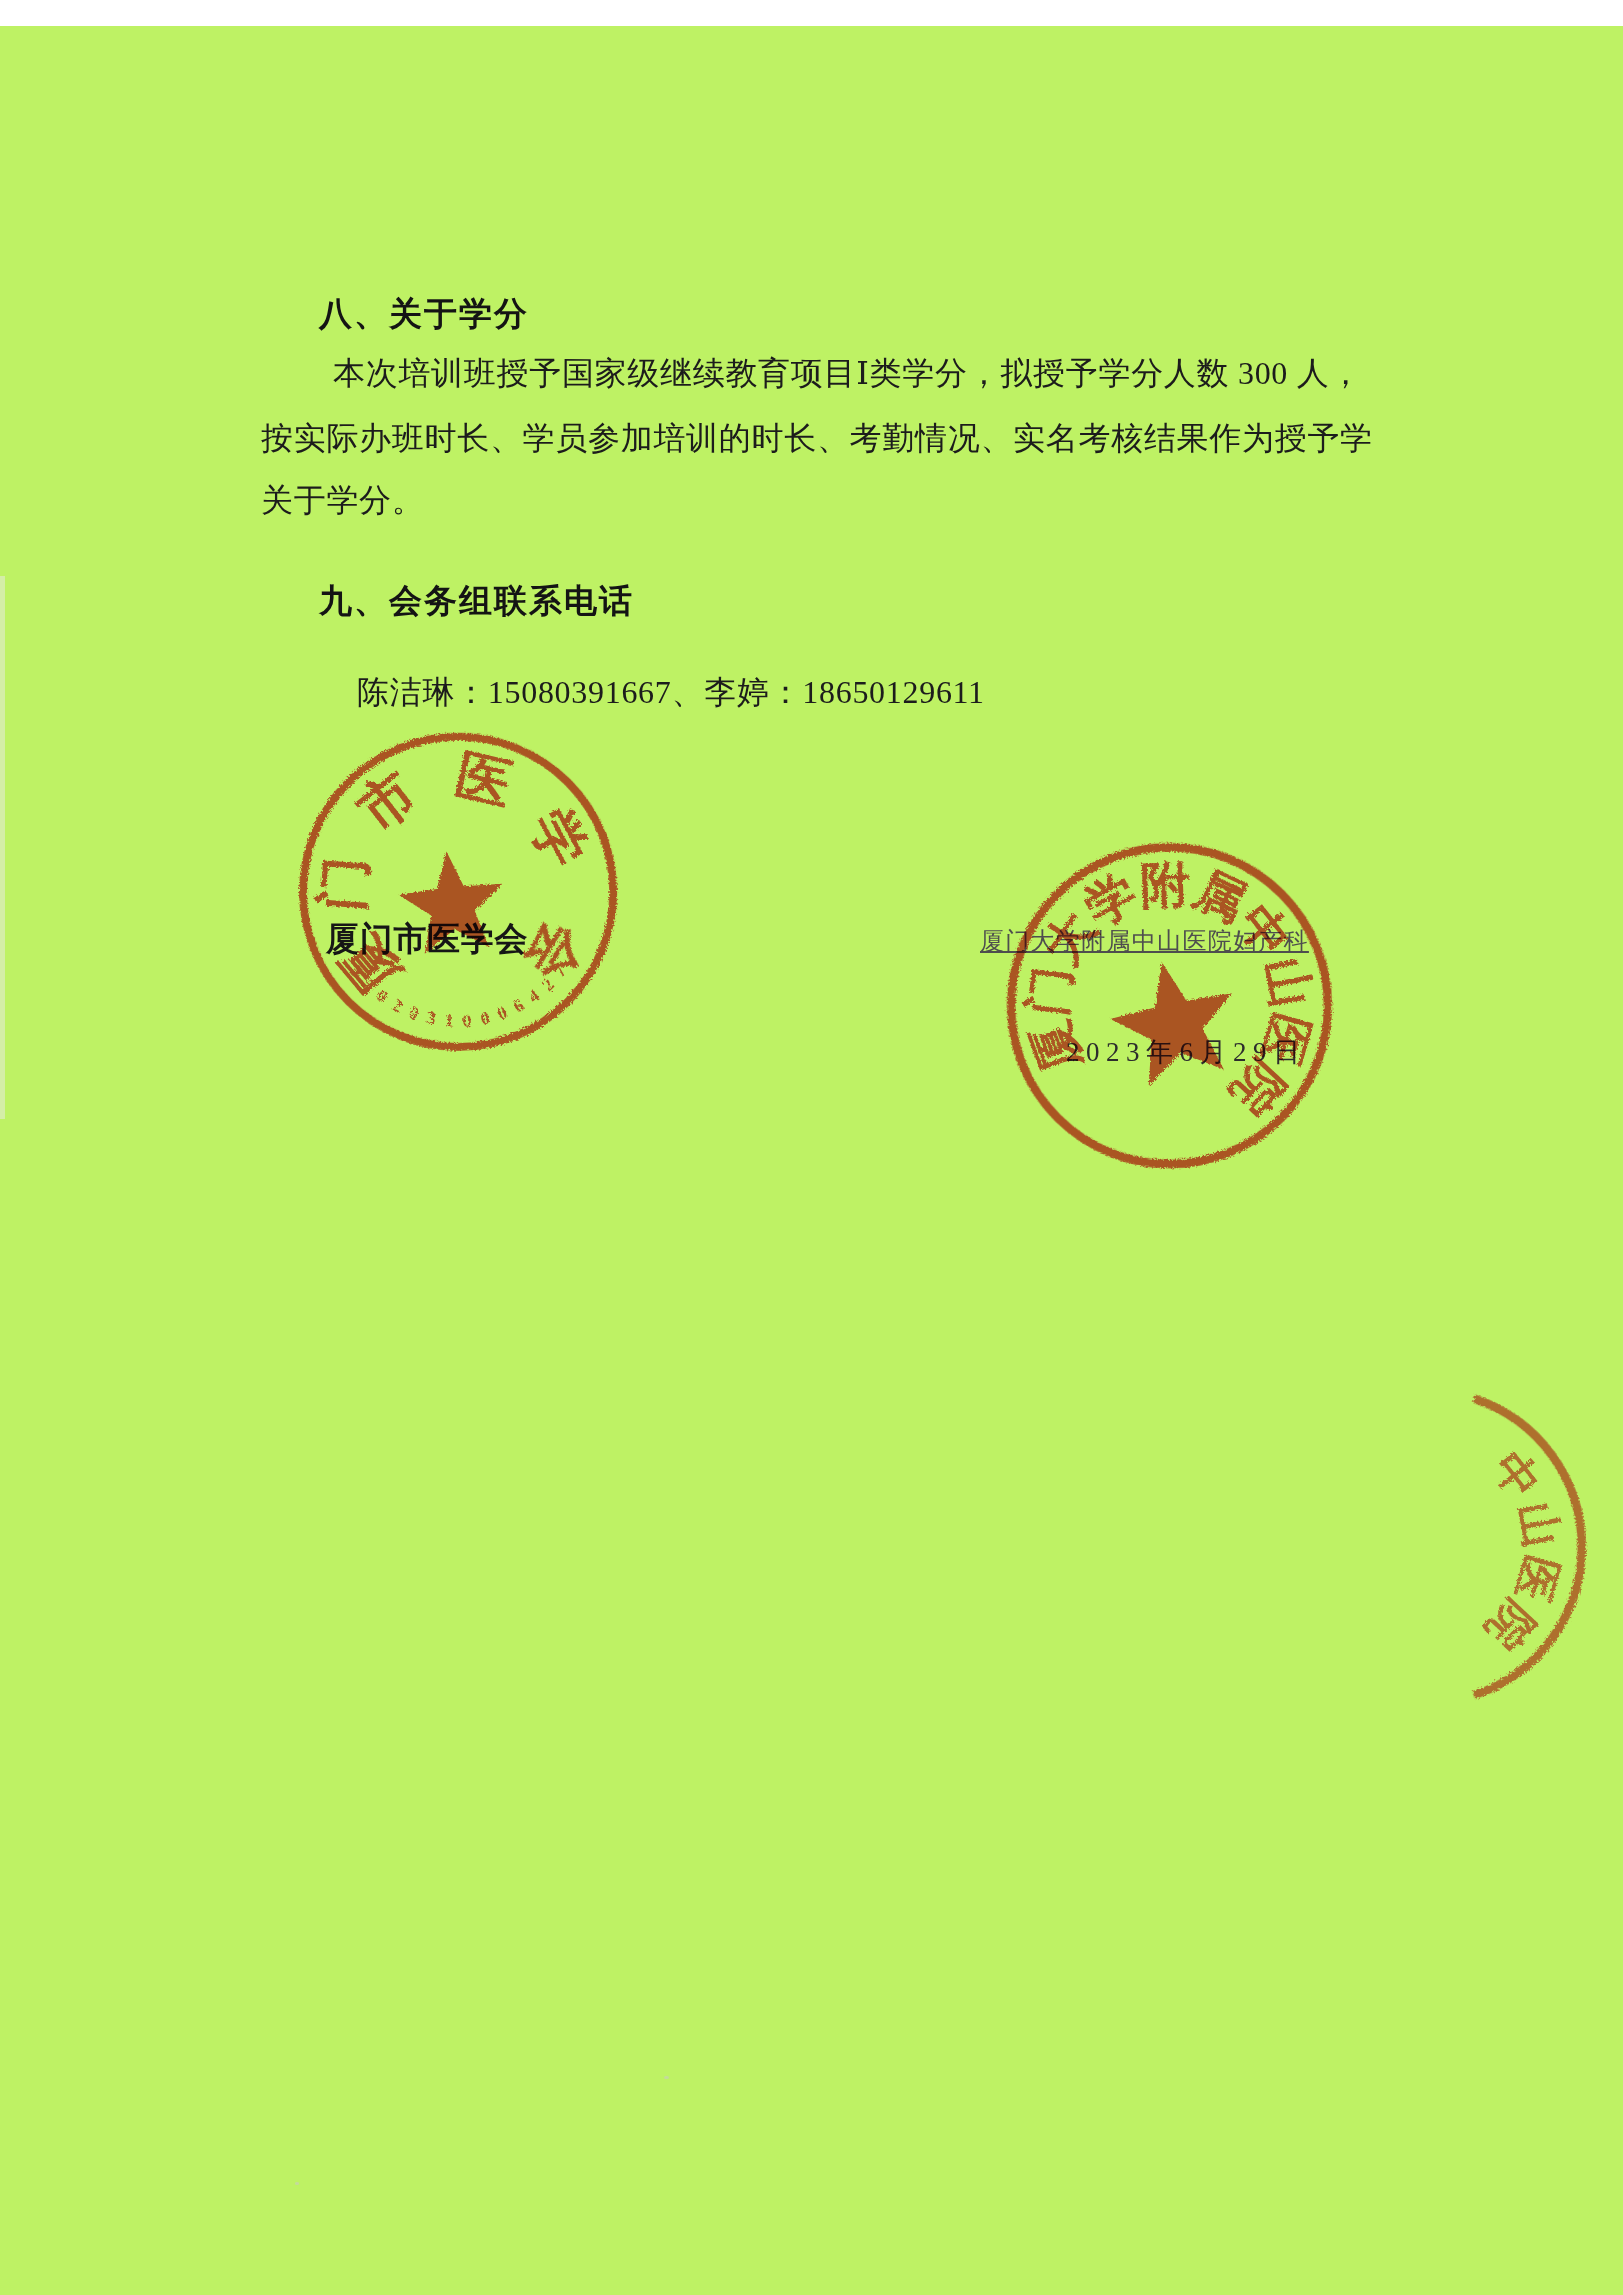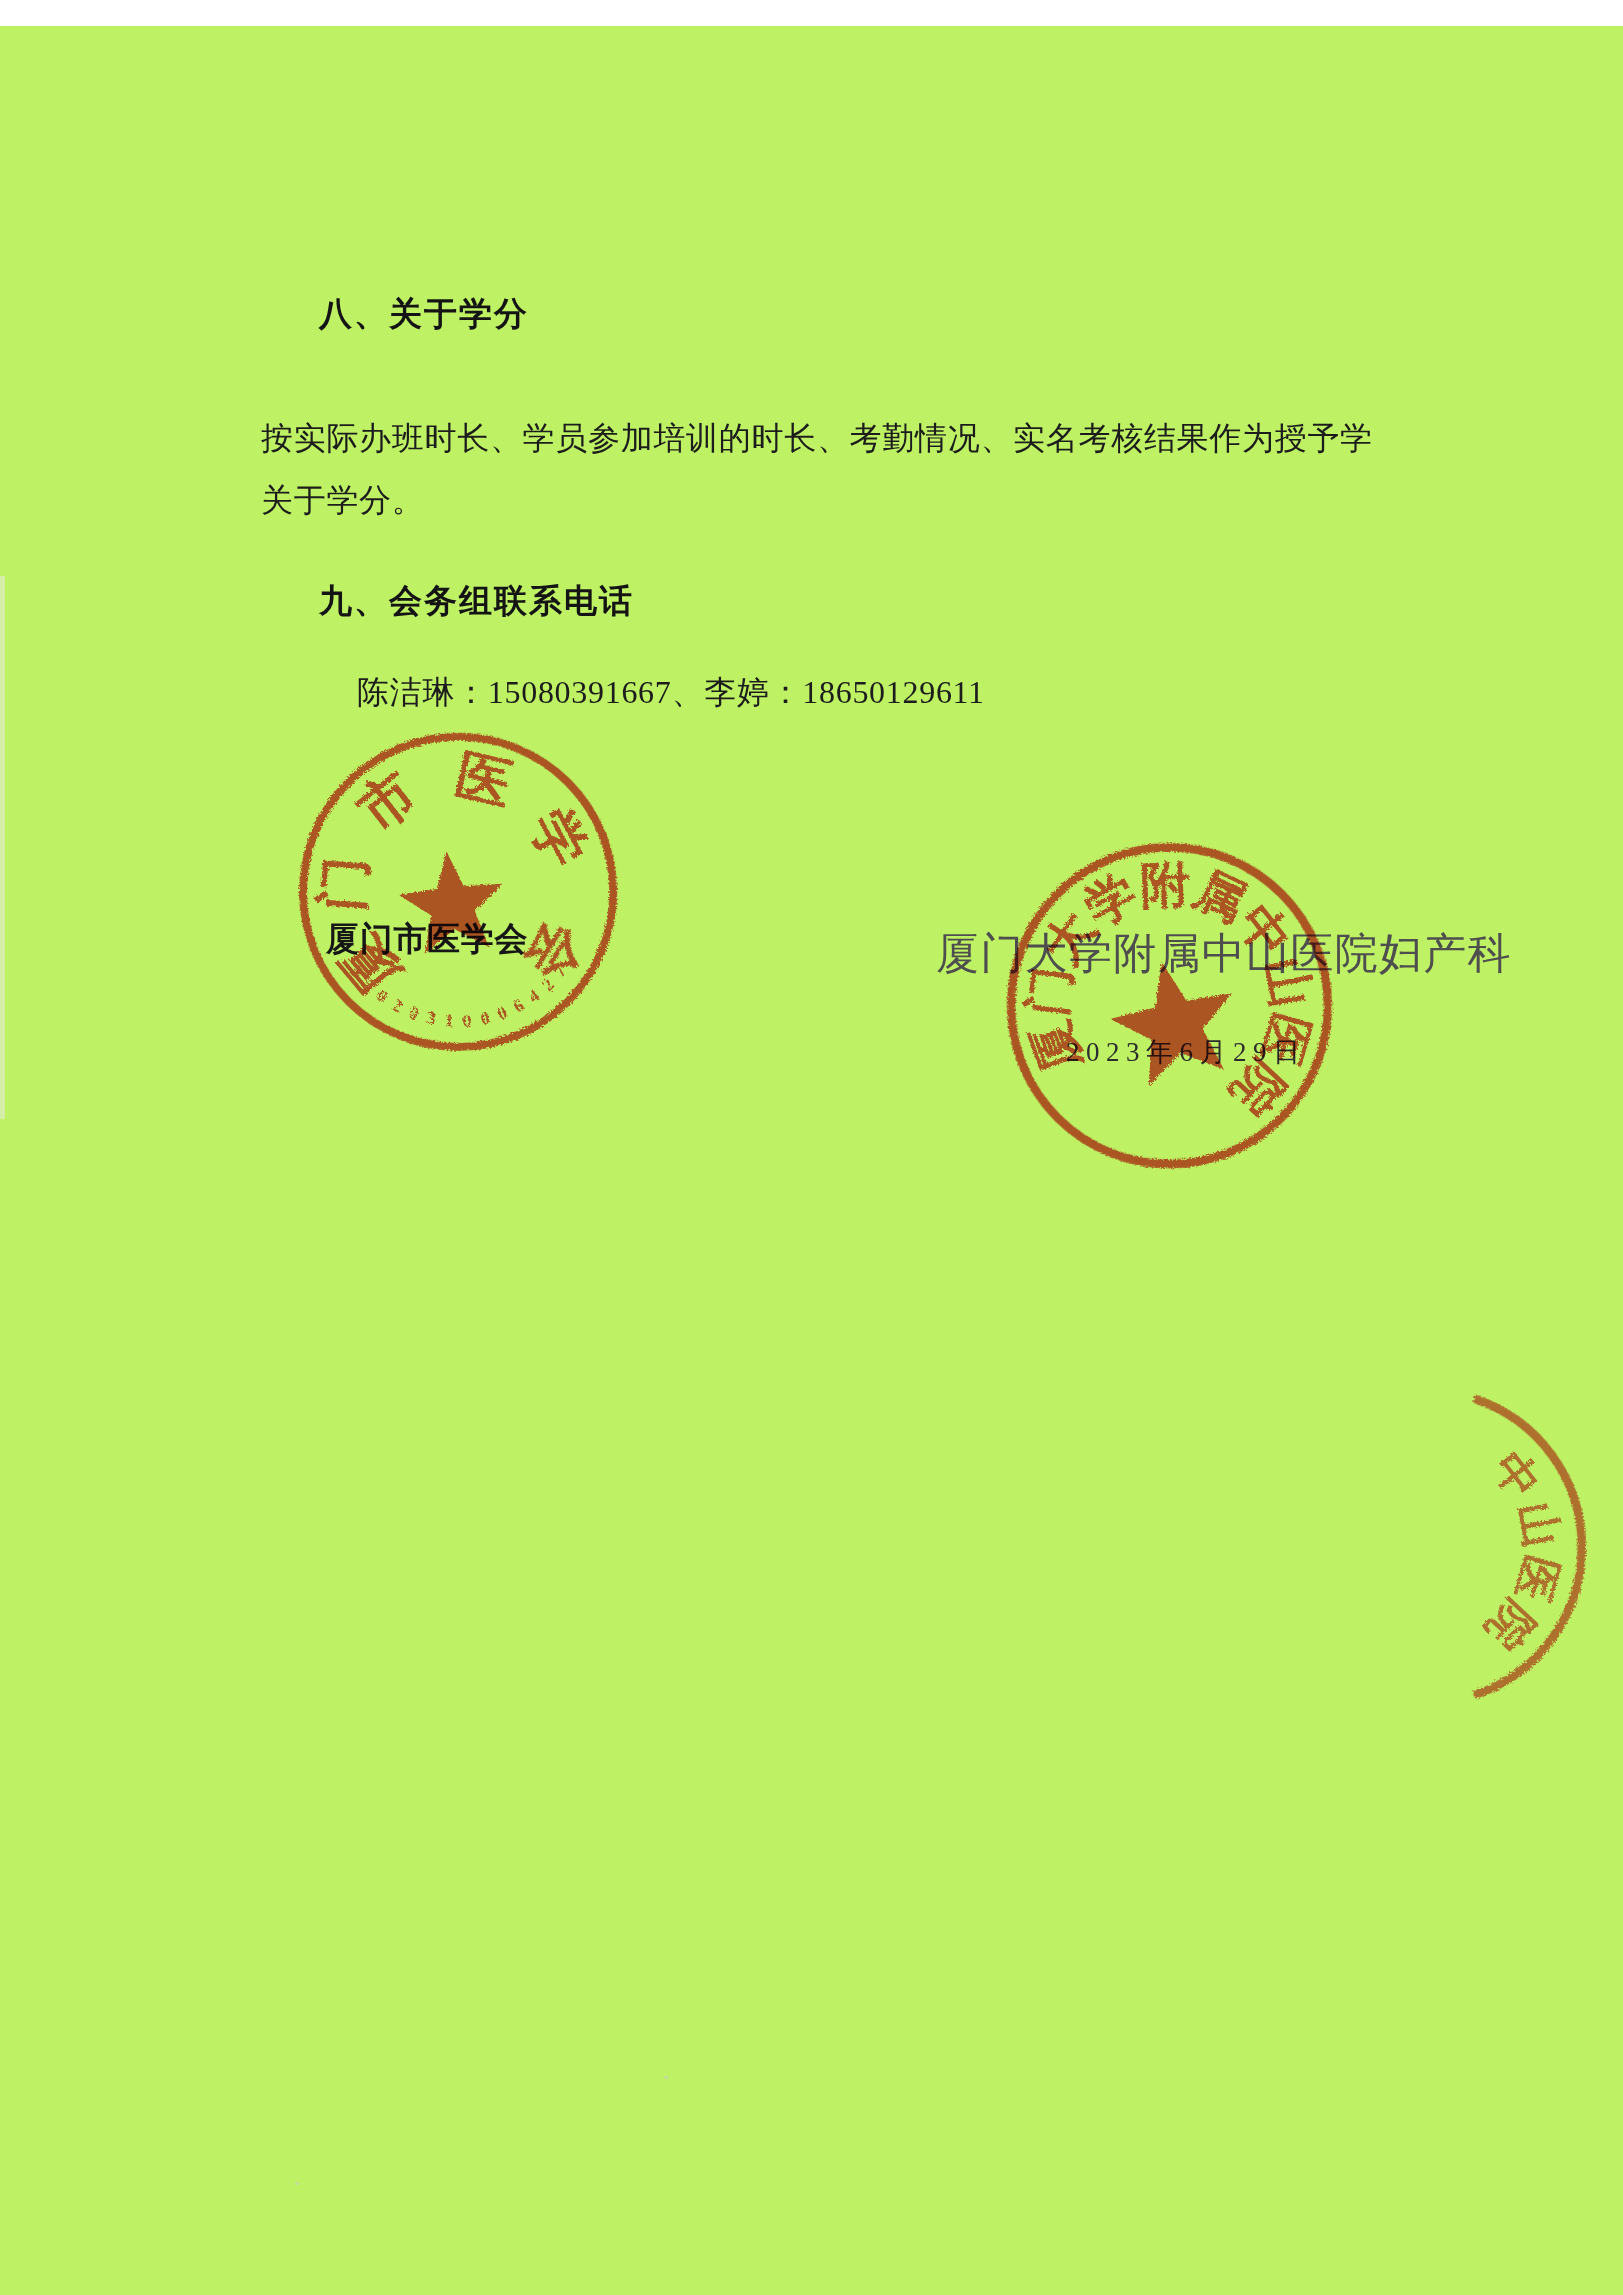--- a/index.html
+++ b/index.html
@@ -31,23 +31,23 @@
   .l3 { left: 261px; top: 453px; }
   .h2pos { left: 319px; top: 553px; }
   .contactpos { left: 357px; top: 645px; }
 
   .overlay-left-org {
     left: 326px; top: 891px;
     font-size: 33px; font-weight: bold;
     color: #161616; letter-spacing: 0.7px; font-family: Liberation Serif, serif;
   }
   .overlay-right-org {
-    left: 936px; top: 899px;
-    font-size: 43px;
-    color: #4e4e4e; letter-spacing: 1.3px;
+    left: 980px; top: 899px;
+    font-size: 24px;
+    color: #4e4e4e; letter-spacing: 1.3px; text-decoration: underline;
   }
   .overlay-date {
     left: 1066px; top: 1008px;
     font-size: 27px;
     color: #2d2d2d; letter-spacing: 6.5px;
   }
 
   #stamps-svg {
     position: absolute;
     left: 0; top: 0;
@@ -73,20 +73,21 @@
     background: #e9e9e9; opacity: 0.5;
   }
 </style>
 </head>
 <body>
 
 <div class="page">
 
   <div class="abs heading h1pos">八、关于学分</div>
 
+  <div class="abs bodytext l1">本次培训班授予国家级继续教育项目Ⅰ类学分，拟授予学分人数 300 人，</div>
 
   <div class="abs bodytext l2">按实际办班时长、学员参加培训的时长、考勤情况、实名考核结果作为授予学</div>
 
   <div class="abs bodytext l3">关于学分。</div>
 
   <div class="abs heading h2pos">九、会务组联系电话</div>
 
   <div class="abs bodytext contactpos">陈洁琳：15080391667、李婷：18650129611</div>
 
   <div class="abs overlay-left-org">厦门市医学会</div>

